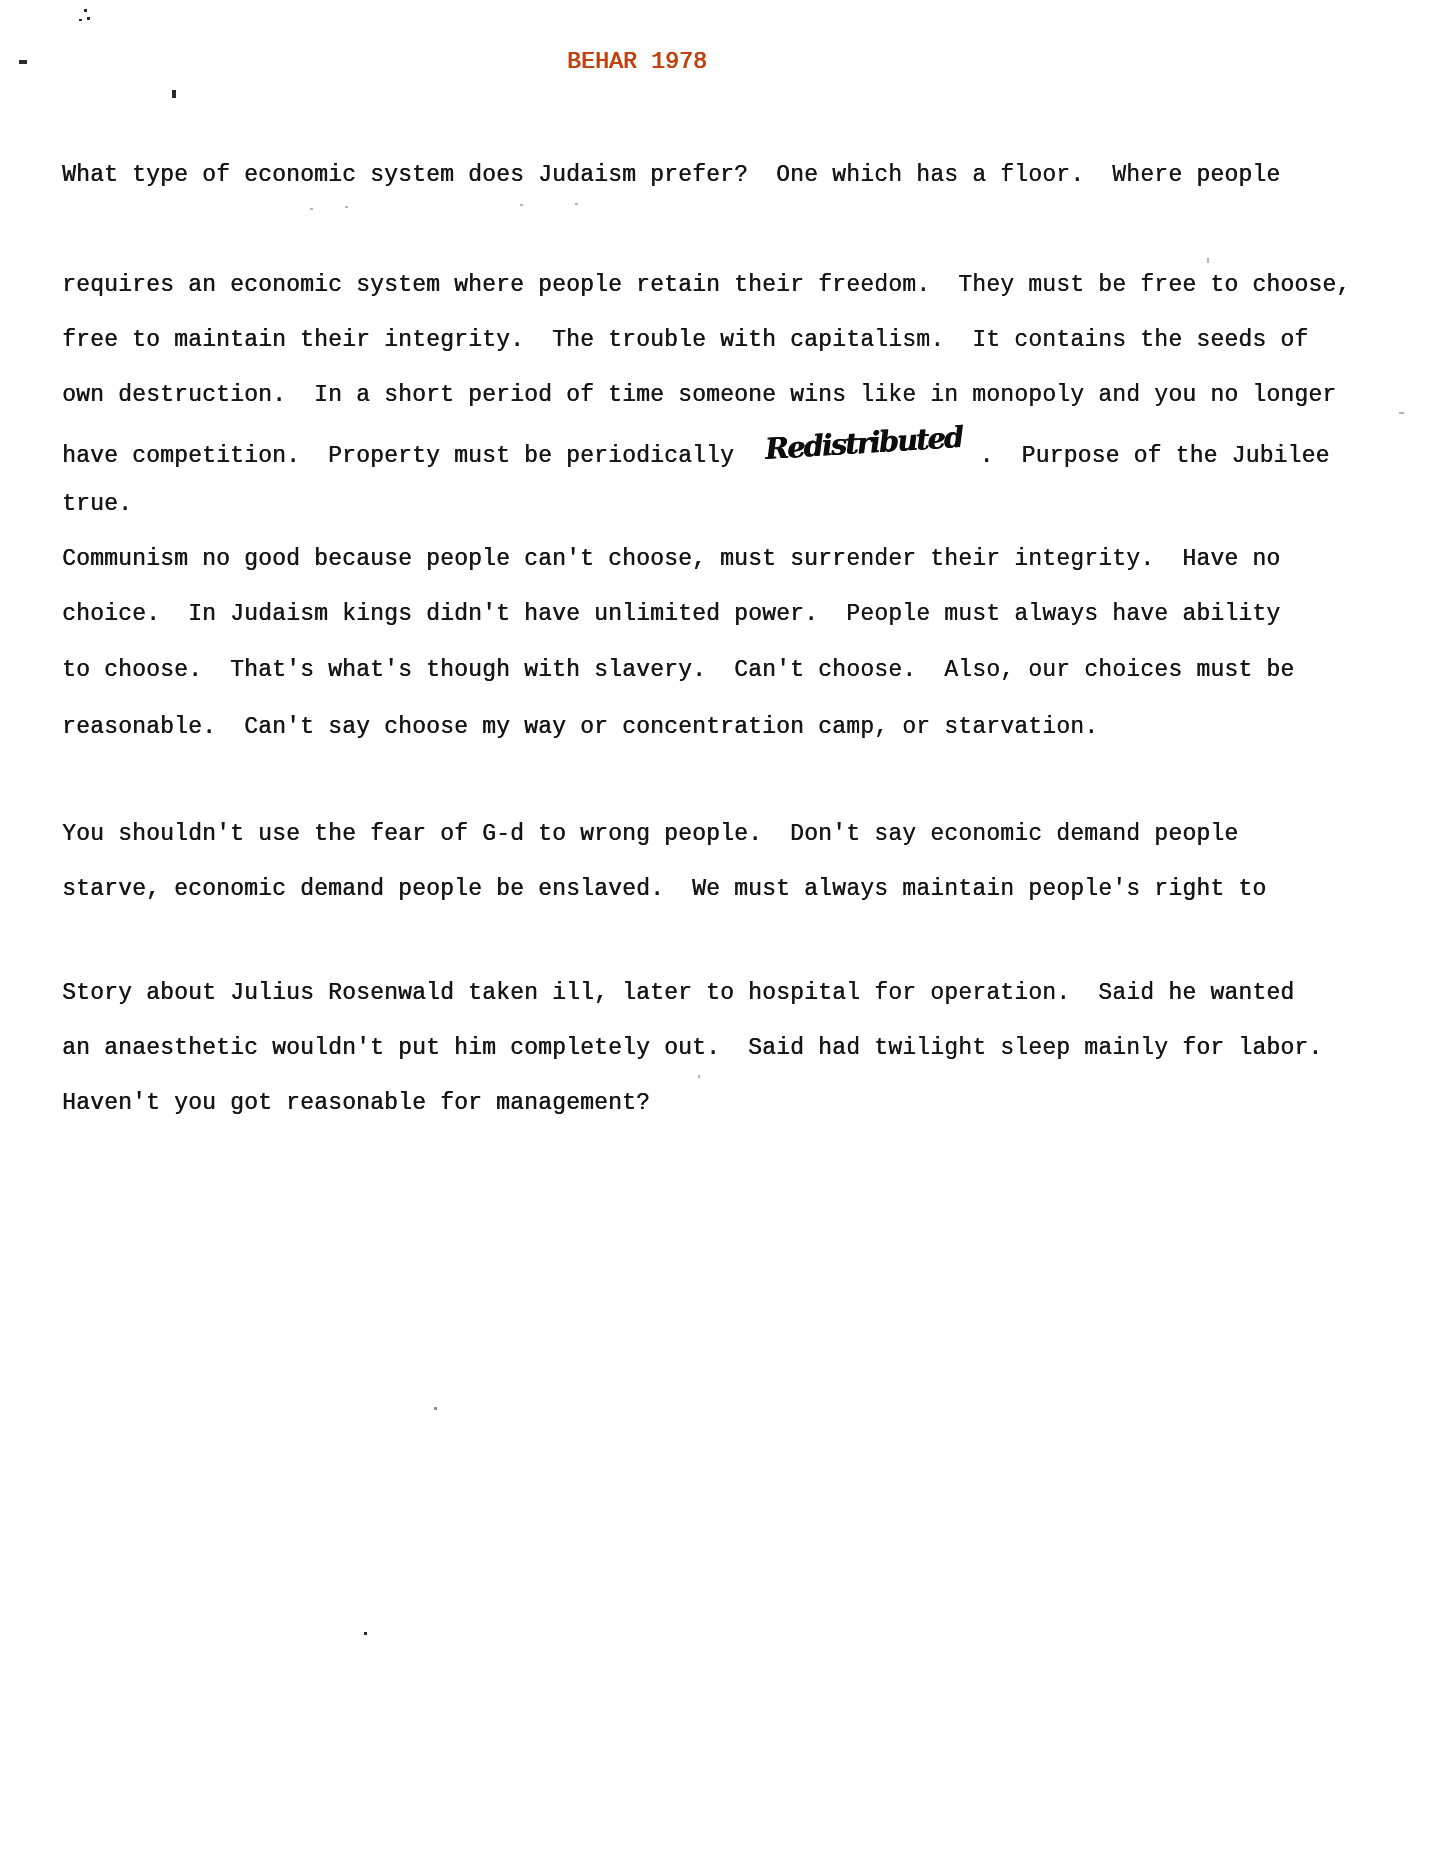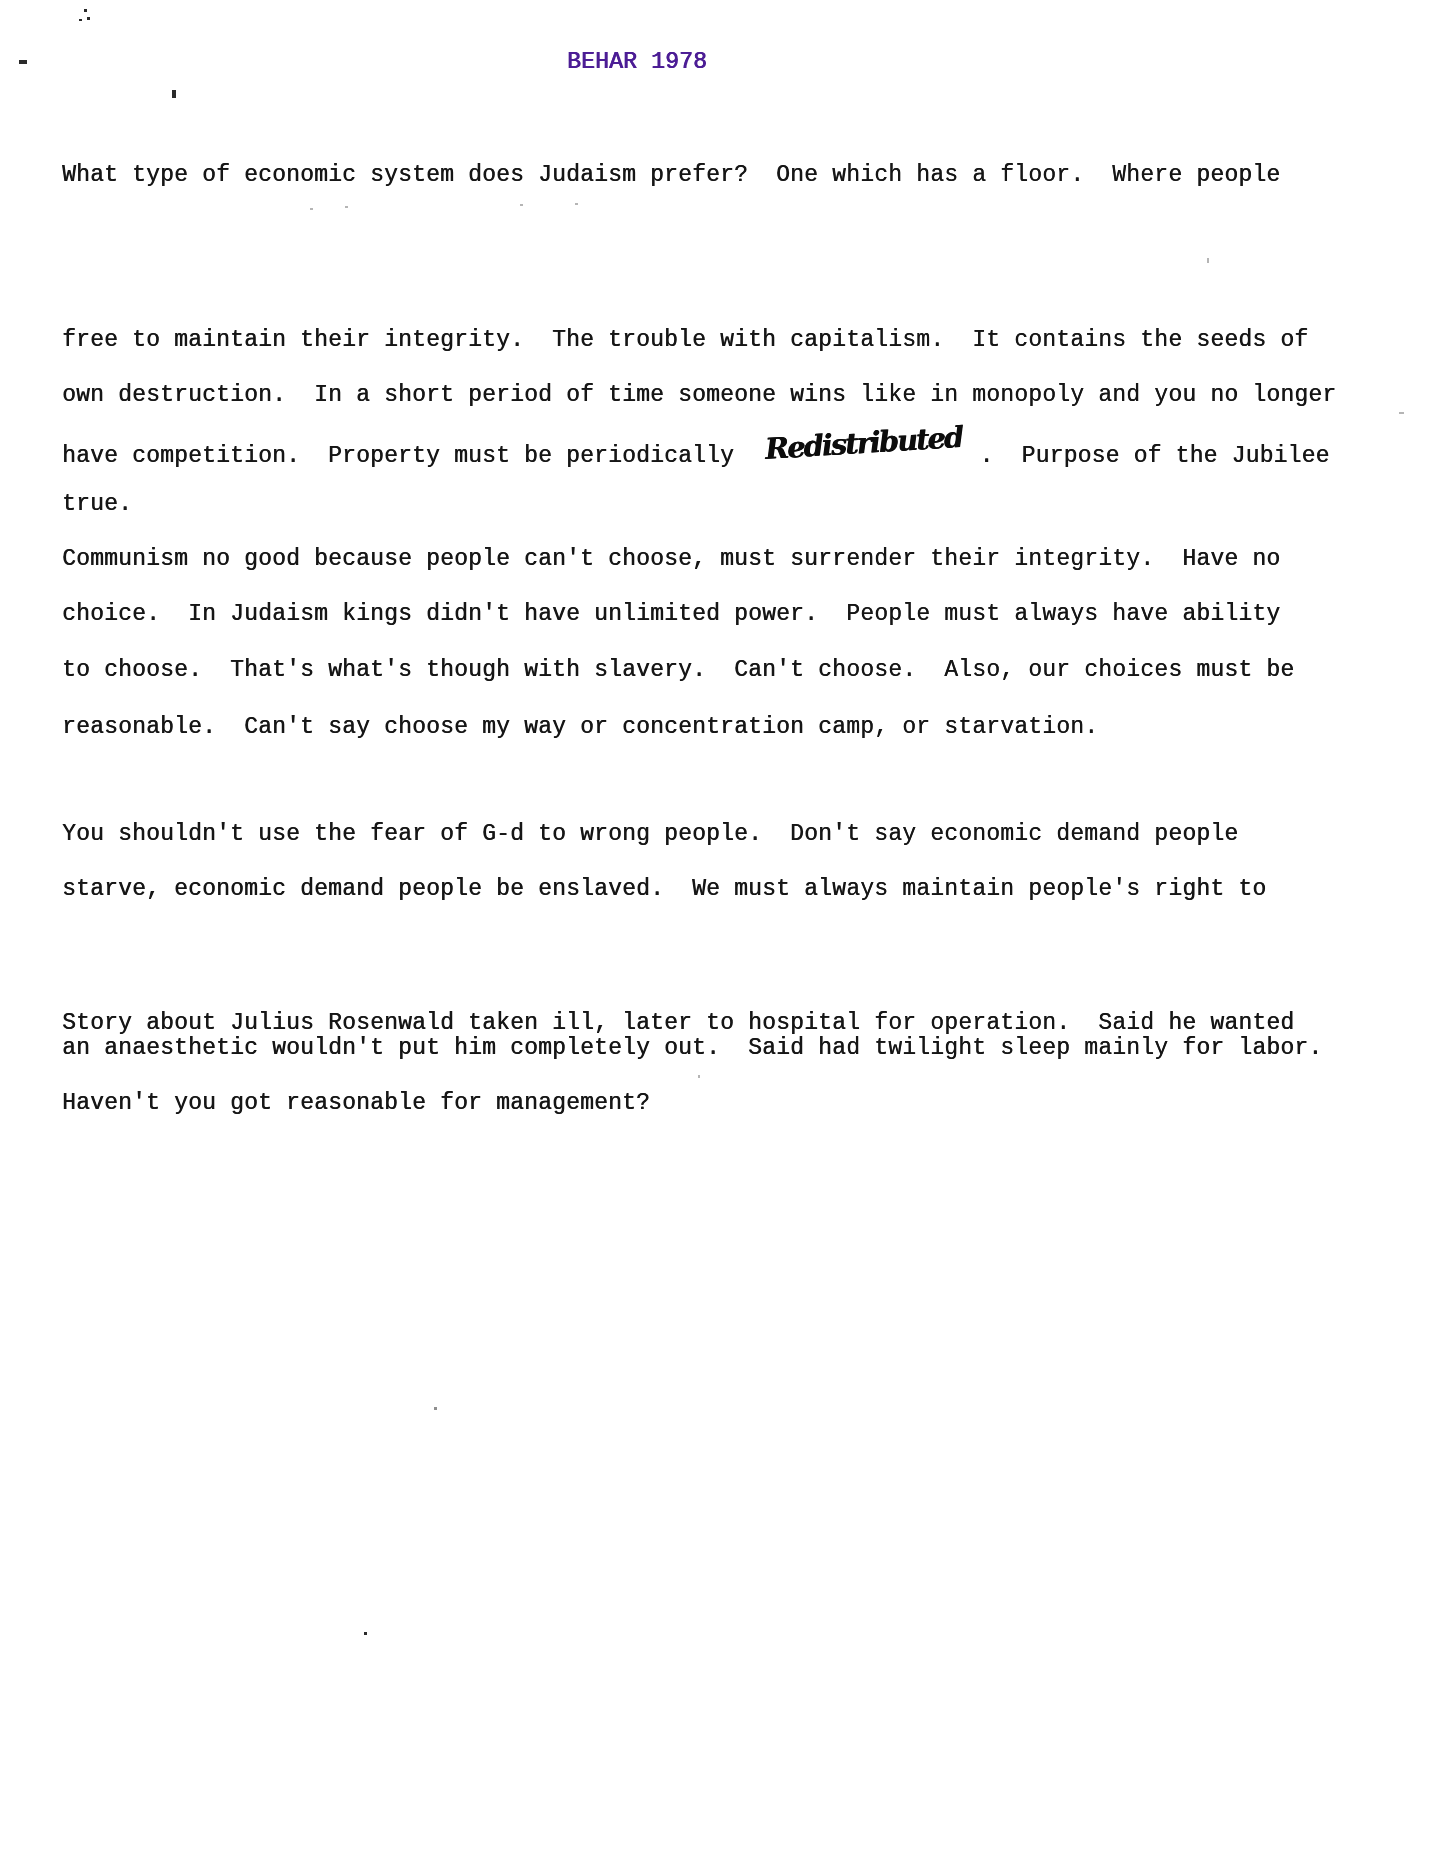--- a/index.html
+++ b/index.html
@@ -23,21 +23,21 @@
     margin-top:44px;
   }
   .doc-title{
     position:absolute;
     left:567px;
     top:51px;
     font-size:23px;
     line-height:1;
     letter-spacing:.2px;
     white-space:pre;
-    color:#4c1d95;
+    color:#c2410c;
     text-shadow:.7px 0 0 currentColor, 0 .3px 0 currentColor;
   }
   .handwriting{
     display:inline-block;
     margin-left:32px;
     margin-right:2px;
     font-family:"DejaVu Serif","Liberation Serif",serif;
     font-style:italic;
     font-weight:bold;
     font-size:29px;
@@ -55,34 +55,35 @@
   .speck.faint{background:#b5b5b5;}
 </style>
 </head>
 <body>
 
 <div class="page">
 
   <div class="doc-title">BEHAR 1978</div>
 
   <div class="tline" style="top:120px">What type of economic system does Judaism prefer?  One which has a floor.  Where people</div>
+  <div class="tline" style="top:230px">requires an economic system where people retain their freedom.  They must be free to choose,</div>
   <div class="tline" style="top:340px">own destruction.  In a short period of time someone wins like in monopoly and you no longer</div>
   <div class="tline" style="top:285px">free to maintain their integrity.  The trouble with capitalism.  It contains the seeds of</div>
 
   <div class="tline" style="top:394px"><span>have competition.  Property must be periodically</span><span class="handwriting">Redistributed</span><span> .  Purpose of the Jubilee</span></div>
 
   <div class="tline" style="top:449px">true.</div>
   <div class="tline" style="top:504px">Communism no good because people can't choose, must surrender their integrity.  Have no</div>
   <div class="tline" style="top:559px">choice.  In Judaism kings didn't have unlimited power.  People must always have ability</div>
   <div class="tline" style="top:615px">to choose.  That's what's though with slavery.  Can't choose.  Also, our choices must be</div>
   <div class="tline" style="top:672px">reasonable.  Can't say choose my way or concentration camp, or starvation.</div>
 
   <div class="tline" style="top:779px">You shouldn't use the fear of G-d to wrong people.  Don't say economic demand people</div>
   <div class="tline" style="top:834px">starve, economic demand people be enslaved.  We must always maintain people's right to</div>
-  <div class="tline" style="top:968px">Story about Julius Rosenwald taken ill, later to hospital for operation.  Said he wanted</div>
+  <div class="tline" style="top:938px">Story about Julius Rosenwald taken ill, later to hospital for operation.  Said he wanted</div>
   <div class="tline" style="top:993px">an anaesthetic wouldn't put him completely out.  Said had twilight sleep mainly for labor.</div>
   <div class="tline" style="top:1048px">Haven't you got reasonable for management?</div>
 
   <div class="speck" style="left:84px;top:9px;width:3px;height:3px"></div>
   <div class="speck" style="left:79px;top:19px;width:3px;height:2px"></div>
   <div class="speck" style="left:87px;top:17px;width:3px;height:3px"></div>
   <div class="speck" style="left:19px;top:60px;width:8px;height:4px"></div>
   <div class="speck" style="left:172px;top:90px;width:4px;height:8px"></div>
   <div class="speck faint" style="left:310px;top:208px;width:3px;height:2px"></div>
   <div class="speck faint" style="left:345px;top:206px;width:3px;height:2px"></div>

